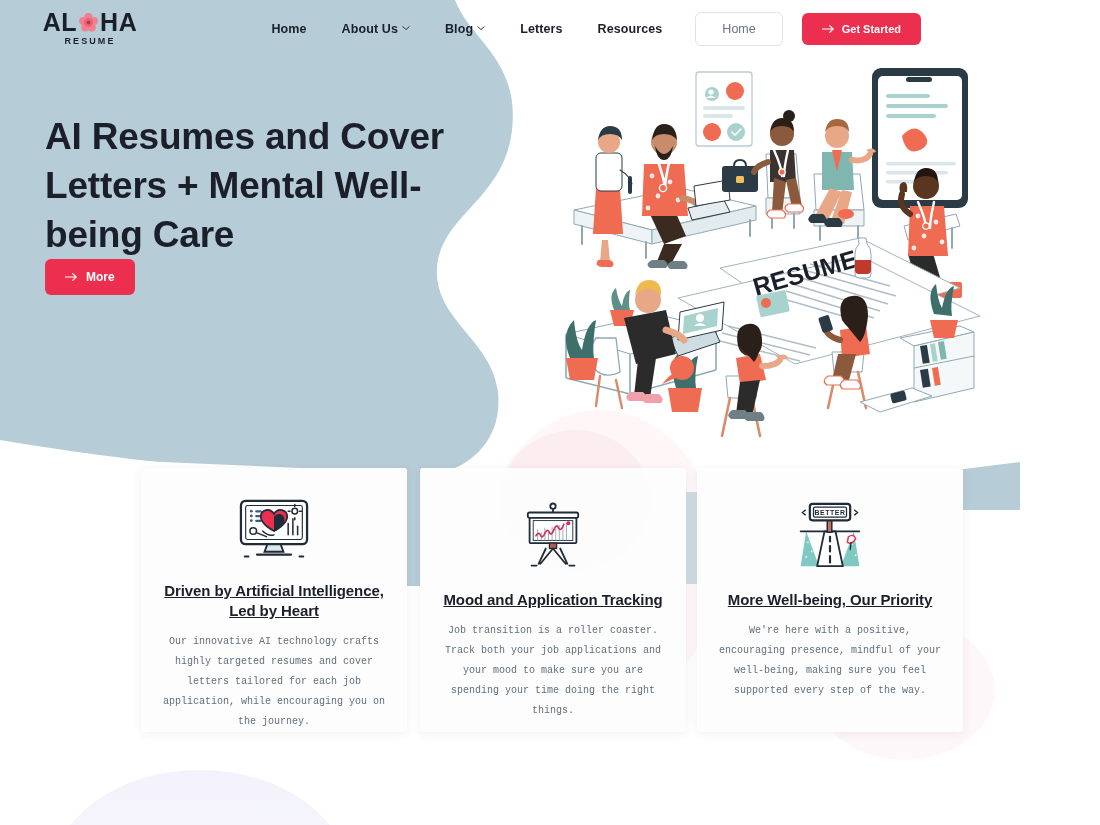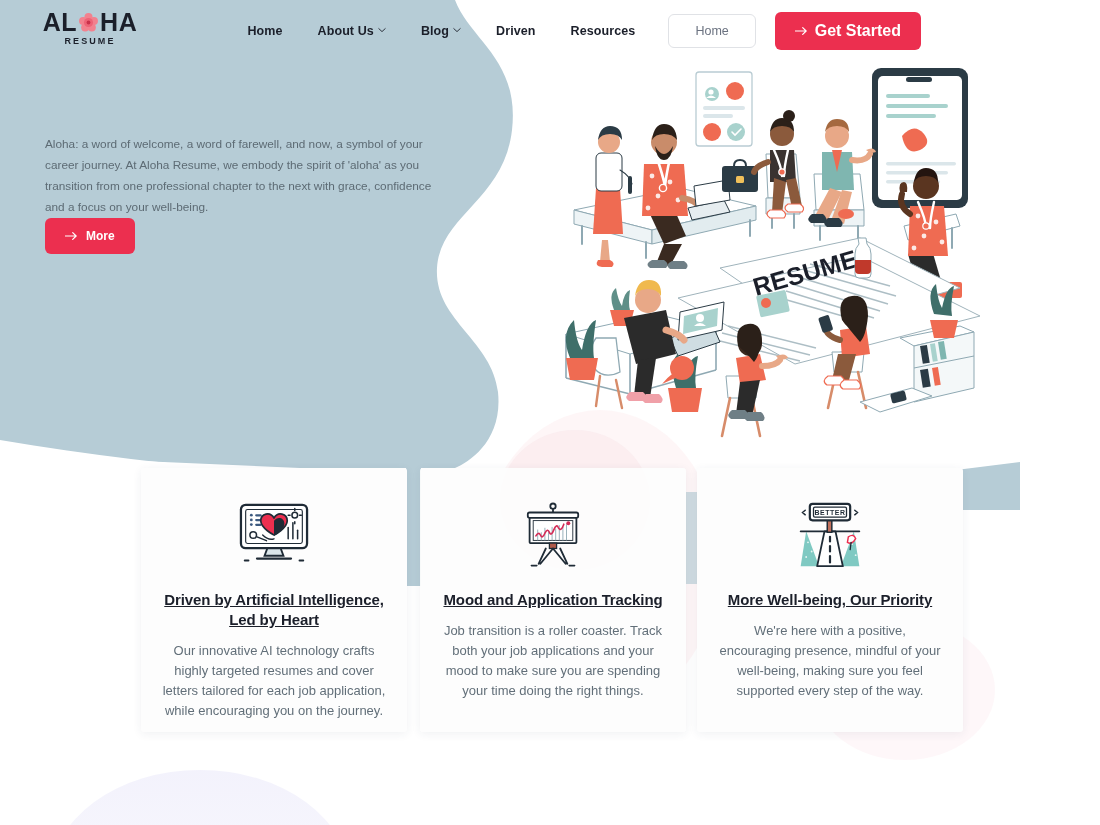--- a/index.html
+++ b/index.html
@@ -45,21 +45,21 @@
     letter-spacing:.1px;
   }
   .chev { width:8px; height:8px; display:inline-block; position:relative; top:-1px; }
   .chev svg { display:block; }
   .btn-login {
     margin-left:12px; font-size:12.5px; color:#6b7280; background:#fff;
     border:1px solid #e0e2e6; border-radius:6px; padding:9px 26px; cursor:pointer;
     font-family:"Liberation Sans", sans-serif;
   }
   .btn-cta {
-    margin-left:12px; font-size:16px; font-weight:700; color:#fff;
+    margin-left:12px; font-size:11px; font-weight:700; color:#fff;
     background:#ec2f4f; border:none; border-radius:6px; padding:10px 20px;
     cursor:pointer; display:flex; align-items:center; gap:7px;
     font-family:"Liberation Sans", sans-serif; white-space:nowrap;
   }
   .arrow-ico { width:13px; height:10px; display:inline-block; }
   .arrow-ico svg { display:block; }
 
   
   .hero-text { position:absolute; left:45px; top:112px; width:420px; z-index:30; }
   .hero-h1 {
@@ -93,22 +93,23 @@
   .card.c1 { left:141px; }
   .card.c2 { left:420px; background:rgba(253,253,253,.93); }
   .card.c3 { left:697px; }
   .card-icon { height:78px; display:flex; align-items:center; justify-content:center; margin-top:6px; }
   .card-icon svg { display:block; }
   .card-title {
     margin-top:16px; font-size:15px; font-weight:800; color:#1b1f2a;
     text-align:center; line-height:20px; letter-spacing:-.1px;text-decoration:underline;
   }
   .card-body {
-    margin-top:11px; font-size:13px; line-height:20px; color:#626f79;
+    margin-top:11px; font-size:10px; line-height:20px; color:#626f79;
     text-align:center;
+    font-family:Liberation Mono, monospace;
   }
 
   
   .strip { position:absolute; background:#b6ccd6; z-index:20; }
 </style>
 </head>
 <body>
 
 <div id="stage">
 
@@ -195,39 +196,39 @@
       </span>
       <span class="nav-link">
         <span>Blog</span>
         <span class="chev">
           <svg viewBox="0 0 10 10" width="8" height="8">
               <path d="M1,3.3 L5,7 L9,3.3" fill="none" stroke="#1b1f2a" stroke-width="1.1" stroke-linecap="round"></path>
             </svg>
         </span>
       </span>
       <span class="nav-link">
-        <span>Driven</span>
+        <span>Letters</span>
       </span>
       <span class="nav-link">
         <span>Resources</span>
       </span>
       <button class="btn-login">Home</button>
       <button class="btn-cta">
         <span class="arrow-ico">
           <svg viewBox="0 0 14 10" width="13" height="10">
             <path d="M0.5,5 L12,5 M8.3,1.3 L12,5 L8.3,8.7" fill="none" stroke="#ffffff" stroke-width="1.3" stroke-linecap="round" stroke-linejoin="round"></path>
           </svg>
         </span>
         <span>Get Started</span>
       </button>
     </nav>
   </div>
 
   <div class="hero-text">
-    <p class="hero-p">Aloha: a word of welcome, a word of farewell, and now, a symbol of your career journey. At Aloha Resume, we embody the spirit of 'aloha' as you transition from one professional chapter to the next with grace, confidence and a focus on your well-being.</p>
+    <h1 class="hero-h1">AI Resumes and Cover Letters + Mental Well-being Care</h1>
     <button class="btn-more">
       <span class="arrow-ico">
         <svg viewBox="0 0 14 10" width="13" height="10">
           <path d="M0.5,5 L12,5 M8.3,1.3 L12,5 L8.3,8.7" fill="none" stroke="#ffffff" stroke-width="1.3" stroke-linecap="round" stroke-linejoin="round"></path>
         </svg>
       </span>
       <span>More</span>
     </button>
   </div>
 

